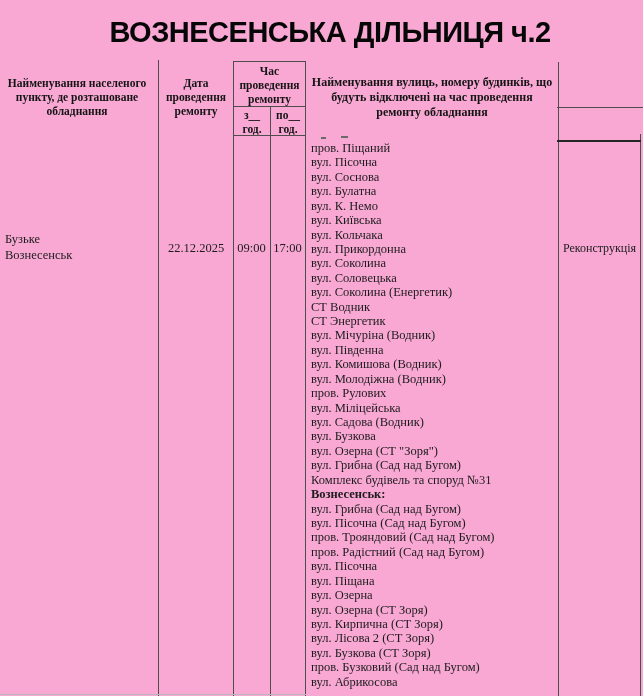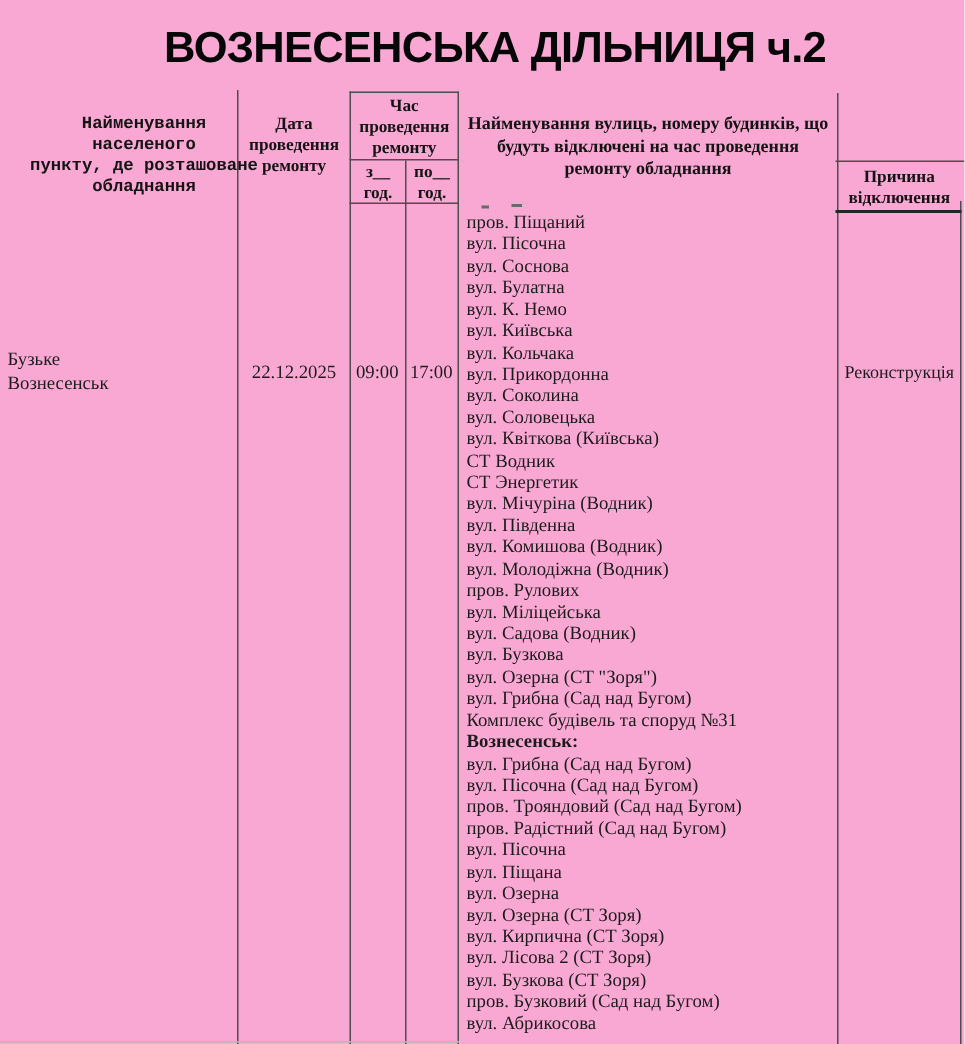--- a/index.html
+++ b/index.html
@@ -70,21 +70,21 @@
   <div class="hline" style="left:233px;top:61px;width:73px;"></div>
   <div class="hline" style="left:233px;top:106px;width:73px;"></div>
   <div class="hline" style="left:233px;top:135px;width:73px;"></div>
   <div class="hline" style="left:557px;top:107px;width:86px;"></div>
   <div class="hline dark" style="left:557px;top:140px;width:84px;"></div>
   <div class="hline faint" style="left:0px;top:694px;width:306px;"></div>
 
   <div class="artifact" style="left:321px;top:137px;width:5px;height:2px;"></div>
   <div class="artifact" style="left:341px;top:136px;width:7px;height:2px;"></div>
 
-  <div class="hdr" style="left:19px;top:76px;width:154px;font-family:Liberation Mono, monospace;">
+  <div class="hdr" style="left:0;top:76px;width:154px;">
       <div>Найменування населеного</div>
       <div>пункту, де розташоване</div>
       <div>обладнання</div>
     </div>
 
   <div class="hdr" style="left:160px;top:76px;width:72px;">
       <div>Дата</div>
       <div>проведення</div>
       <div>ремонту</div>
     </div>
@@ -104,24 +104,20 @@
       <div>по__</div>
       <div>год.</div>
     </div>
 
   <div class="hdr streets-hdr" style="left:307px;top:75px;width:250px;font-family:Liberation Serif, serif;">
       <div>Найменування вулиць, номеру будинків, що</div>
       <div>будуть відключені на час проведення</div>
       <div>ремонту обладнання</div>
     </div>
 
-  <div class="hdr" style="left:559px;top:111px;width:81px;">
-      <div>Причина</div>
-      <div>відключення</div>
-    </div>
 
   <div class="cell" style="left:5px;top:231px;width:150px;">
       <div>Бузьке</div>
       <div>Вознесенськ</div>
     </div>
 
   <div class="cell center" style="left:159px;top:240px;width:74px;">22.12.2025</div>
 
   <div class="cell center" style="left:233px;top:240px;width:37px;">09:00</div>
 
@@ -133,21 +129,21 @@
       <div>пров. Піщаний</div>
       <div>вул. Пісочна</div>
       <div>вул. Соснова</div>
       <div>вул. Булатна</div>
       <div>вул. К. Немо</div>
       <div>вул. Київська</div>
       <div>вул. Кольчака</div>
       <div>вул. Прикордонна</div>
       <div>вул. Соколина</div>
       <div>вул. Соловецька</div>
-      <div>вул. Квіткова (Київська)</div>
+      <div>вул. Соколина (Енергетик)</div>
       <div>СТ Водник</div>
       <div>СТ Энергетик</div>
       <div>вул. Мічуріна (Водник)</div>
       <div>вул. Південна</div>
       <div>вул. Комишова (Водник)</div>
       <div>вул. Молодіжна (Водник)</div>
       <div>пров. Рулових</div>
       <div>вул. Міліцейська</div>
       <div>вул. Садова (Водник)</div>
       <div>вул. Бузкова</div>

